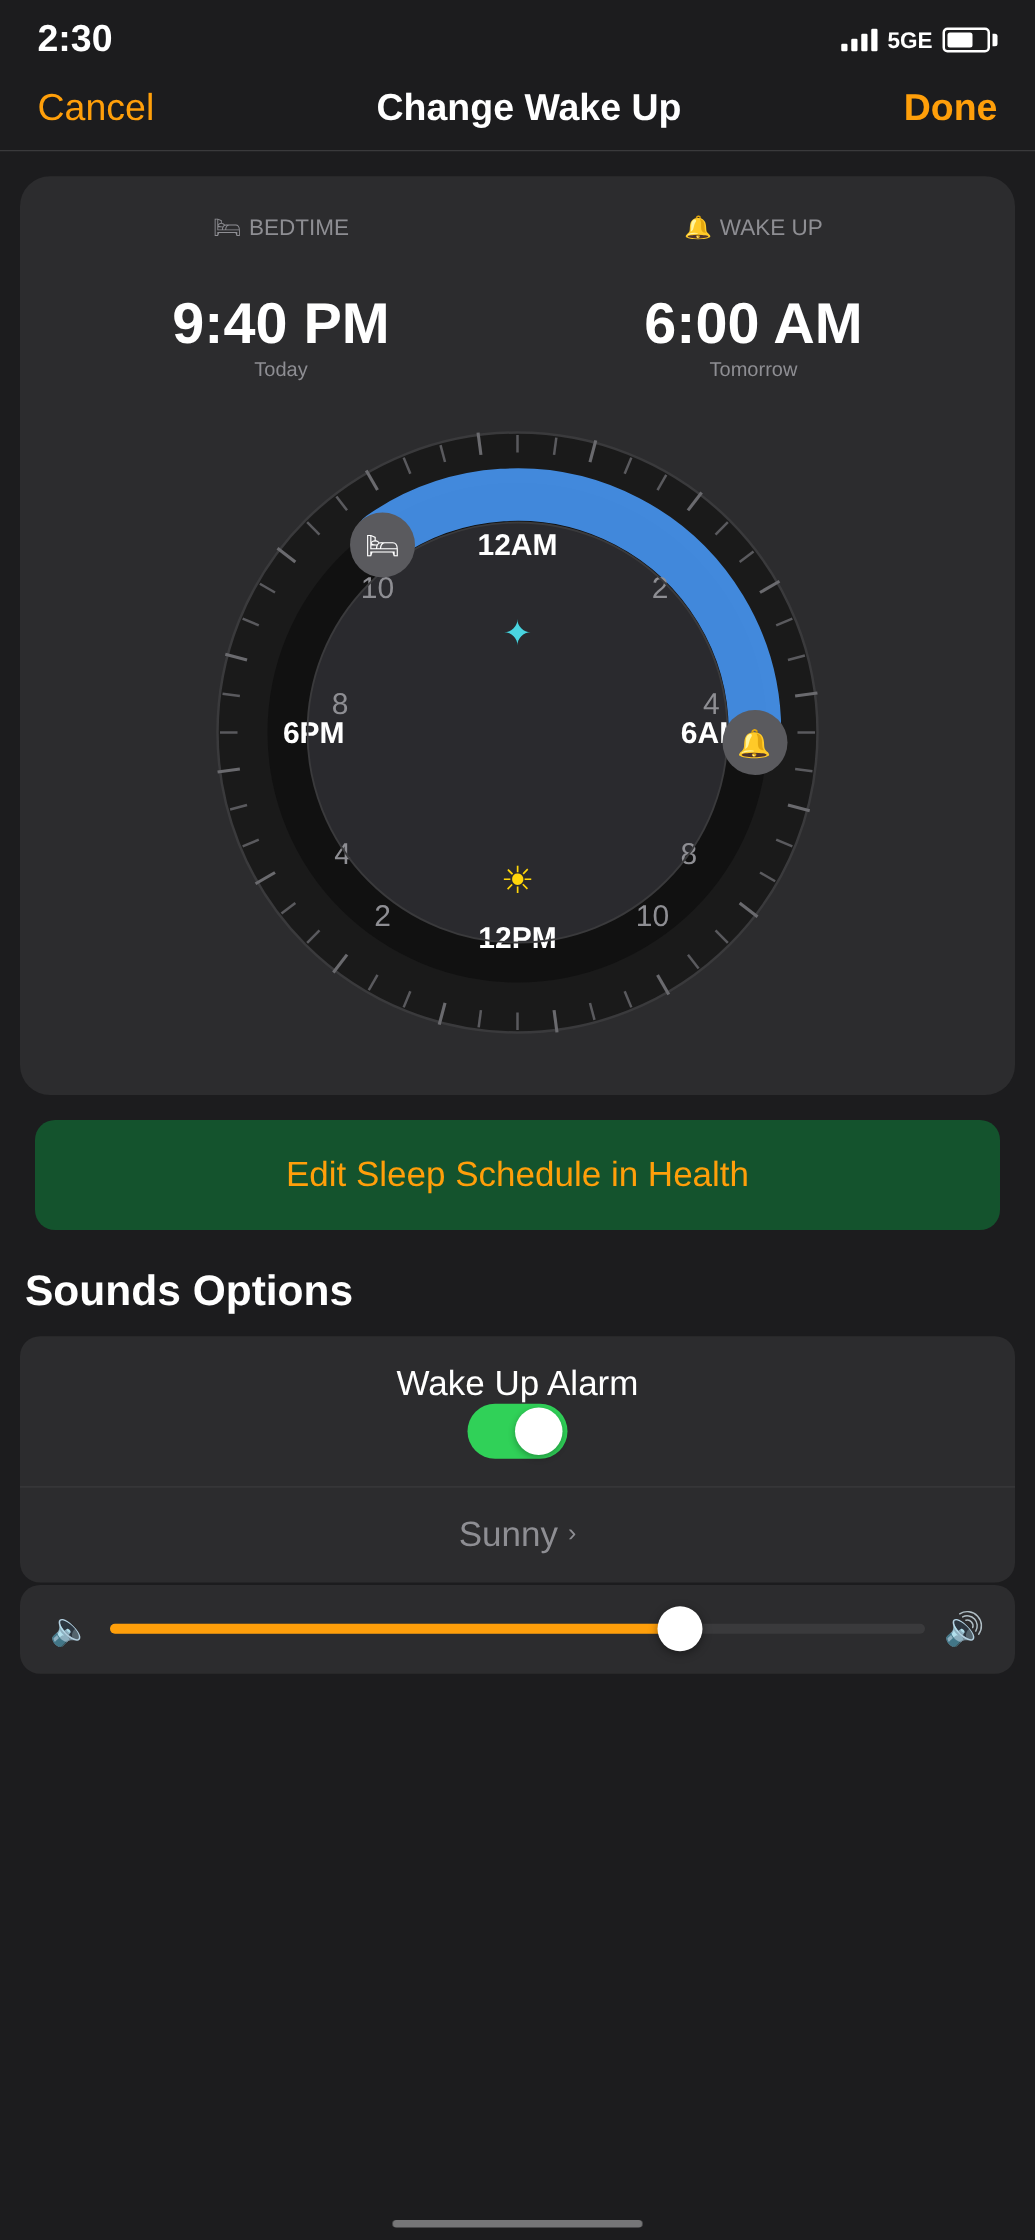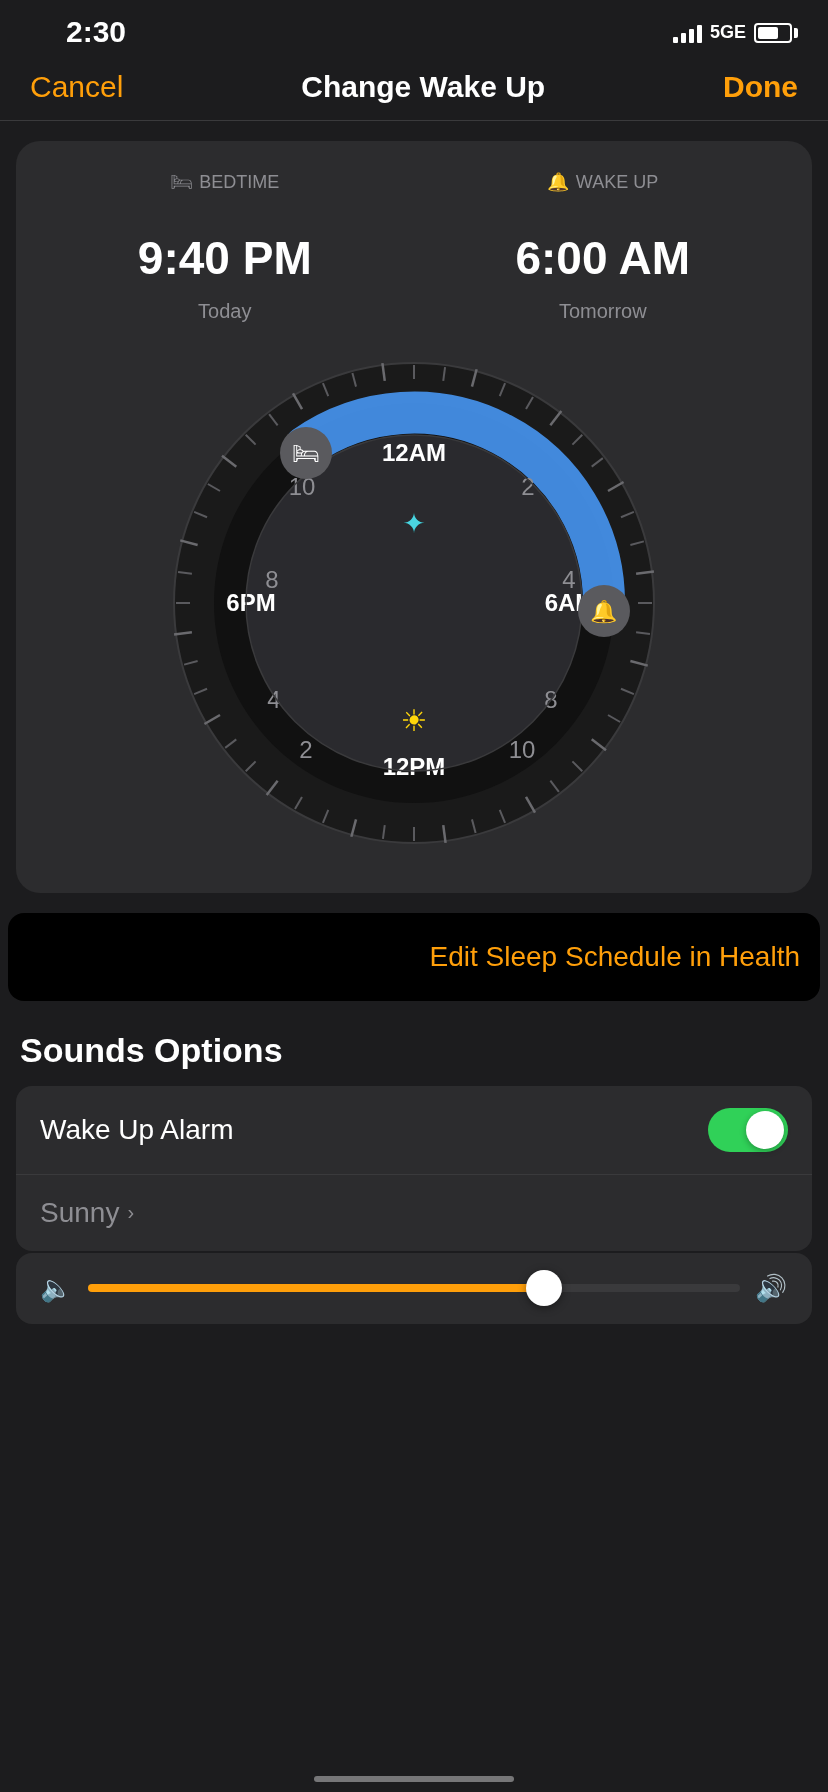--- a/index.html
+++ b/index.html
@@ -18,25 +18,24 @@
       display: flex;
       justify-content: space-between;
       align-items: center;
       padding: 18px 30px 8px;
       height: 54px;
     }
     .status-time {
       font-size: 30px;
       font-weight: 600;
       color: white;
-      margin-left: 36px;
     }
     .status-icons {
       display: flex;
-      align-items: flex-end;
+      align-items: center;
       gap: 8px;
     }
     .signal-bars {
       display: flex;
       align-items: flex-end;
       gap: 3px;
     }
     .signal-bar {
       background: white;
       border-radius: 1px;
@@ -127,23 +126,23 @@
       margin-bottom: 4px;
     }
     .time-value {
       font-size: 46px;
       font-weight: 700;
       color: white;
       line-height: 1.1;
       margin-top: 40px;
     }
     .time-day {
-      font-size: 20px;
-      color: #8e8e93;
-      margin-top: 16px;
+      font-size: 16px;
+      color: #8e8e93;
+      margin-top: 4px;
     }
 
     
     .clock-container {
       display: flex;
       justify-content: center;
       align-items: center;
       position: relative;
       margin: 0 auto;
     }
@@ -164,25 +163,25 @@
       color: white;
     }
     .sleep-goal {
       font-size: 22px;
       color: #8e8e93;
       margin-top: 6px;
     }
 
     
     .edit-schedule-btn {
-      margin: 16px 8px;
-      background: #000000;
+      margin: 16px 28px;
+      background: #14532d;
       border-radius: 16px;
       padding: 28px 20px;
-      text-align: right;
+      text-align: center;
       cursor: pointer;
     }
     .edit-schedule-text {
       font-size: 28px;
       color: #FF9F0A;
     }
 
     
     .alarm-options-section {
       margin: 30px 16px 0;
@@ -201,20 +200,21 @@
       border-radius: 16px;
       overflow: hidden;
       margin-bottom: 2px;
     }
     .settings-row {
       display: flex;
       justify-content: space-between;
       align-items: center;
       padding: 22px 24px;
       border-bottom: 1px solid #3a3a3c;
+      flex-direction: column;
     }
     .settings-row:last-child {
       border-bottom: none;
     }
     .settings-row-label {
       font-size: 28px;
       color: white;
     }
     .settings-row-value {
       display: flex;

